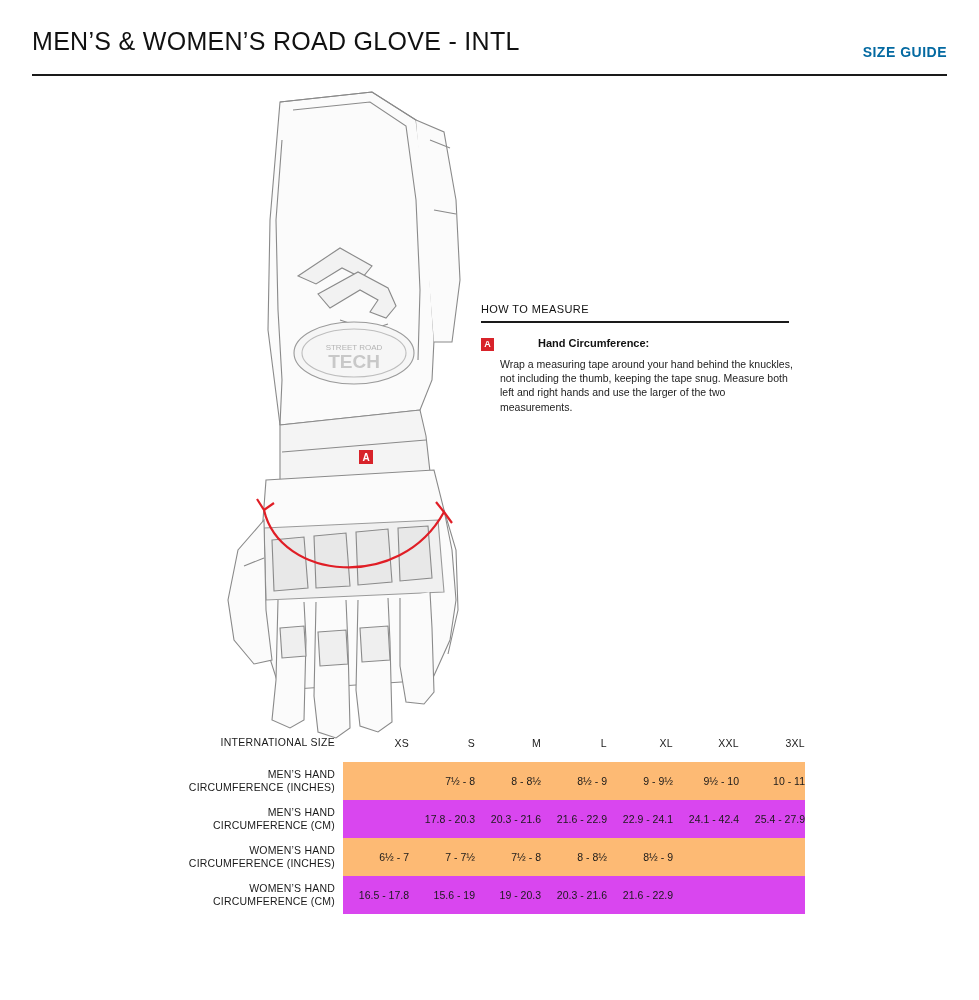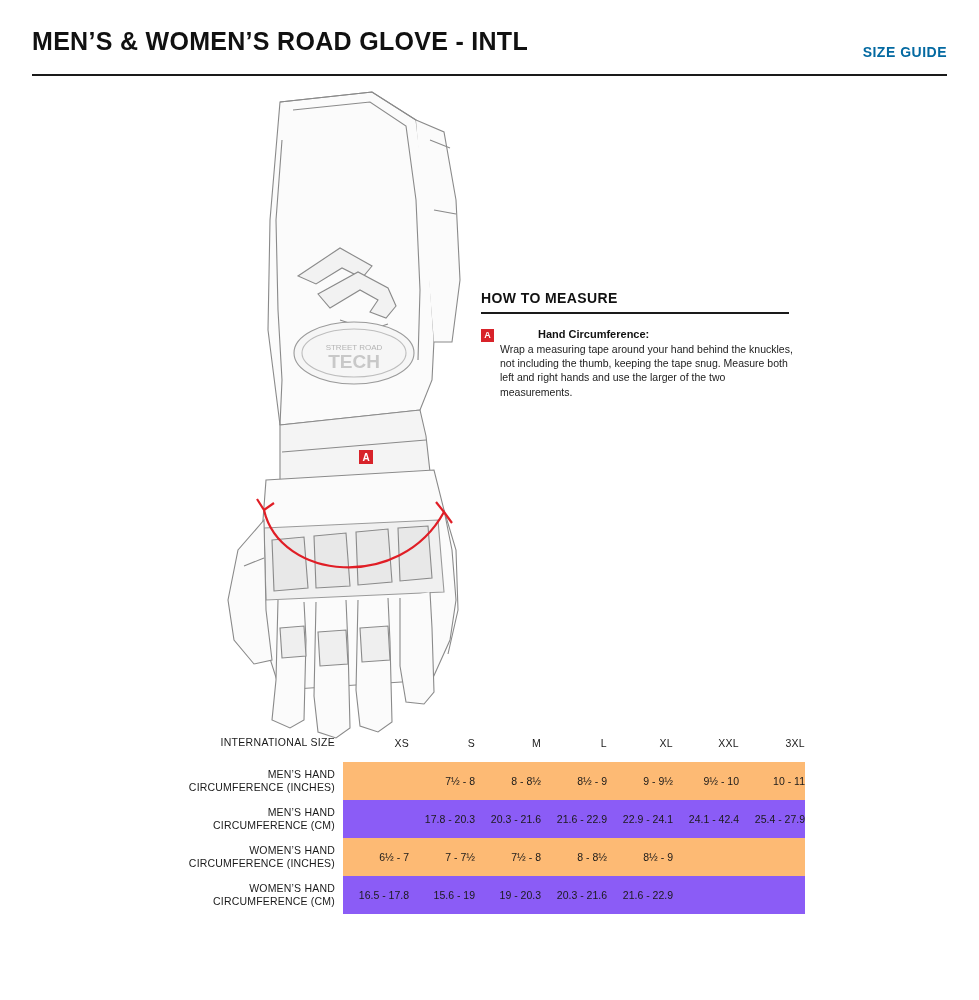--- a/index.html
+++ b/index.html
@@ -22,21 +22,21 @@
     left: 0;
     top: 0;
     width: 979px;
     height: 78px;
   }
   .header-title {
     position: absolute;
     left: 32px;
     top: 27px;
     font-size: 25px;
-    font-weight: bold;
+    font-weight: normal;
     letter-spacing: 0.3px;
     color: #111111;
     white-space: nowrap;
   }
   .header-rule {
     position: absolute;
     left: 32px;
     top: 74px;
     width: 915px;
     height: 2px;
@@ -68,25 +68,25 @@
   }
 
   
   .how-to {
     position: absolute;
     left: 481px;
     top: 286px;
     width: 320px;
   }
   .how-to-title {
-    font-size: 14px;
-    font-weight: bold;
+    font-size: 11px;
+    font-weight: normal;
     letter-spacing: 0.4px;
     color: #111111;
-    margin: 4px 0 6px 0;
+    margin: 17px 0 6px 0;
   }
   .how-to-rule {
     width: 308px;
     height: 2px;
     background: #1a1a1a;
     margin-bottom: 14px;
   }
   .measure-row {
     display: flex;
     align-items: flex-start;
@@ -107,21 +107,21 @@
   .measure-heading {
     font-size: 11px;
     font-weight: bold;
     color: #111111;
     margin-left: 38px;
   }
   .measure-body {
     font-size: 10.5px;
     line-height: 1.35;
     color: #222222;
-    margin-top: 2px;
+    margin-top: 8px;
     width: 300px;
   }
 
   
   .table-wrap {
     position: absolute;
     left: 160px;
     top: 724px;
     width: 660px;
   }
@@ -157,21 +157,21 @@
     letter-spacing: 0.3px;
   }
   .row-shaded td.datacell {
     background: #fdba74;
   }
   td.datacell {
     border-left: 1px solid #ffffff;
     border-right: 1px solid #ffffff;
   }
   .row-plain td.datacell {
-    background: #8b5cf6;
+    background: #d946ef;
   }
 </style>
 </head>
 <body>
 
 <div class="header">
   <div class="header-title">MEN’S &amp; WOMEN’S ROAD GLOVE - INTL</div>
   <div class="size-guide-wrap">
     <div class="size-guide-label">SIZE GUIDE</div>
   </div>

